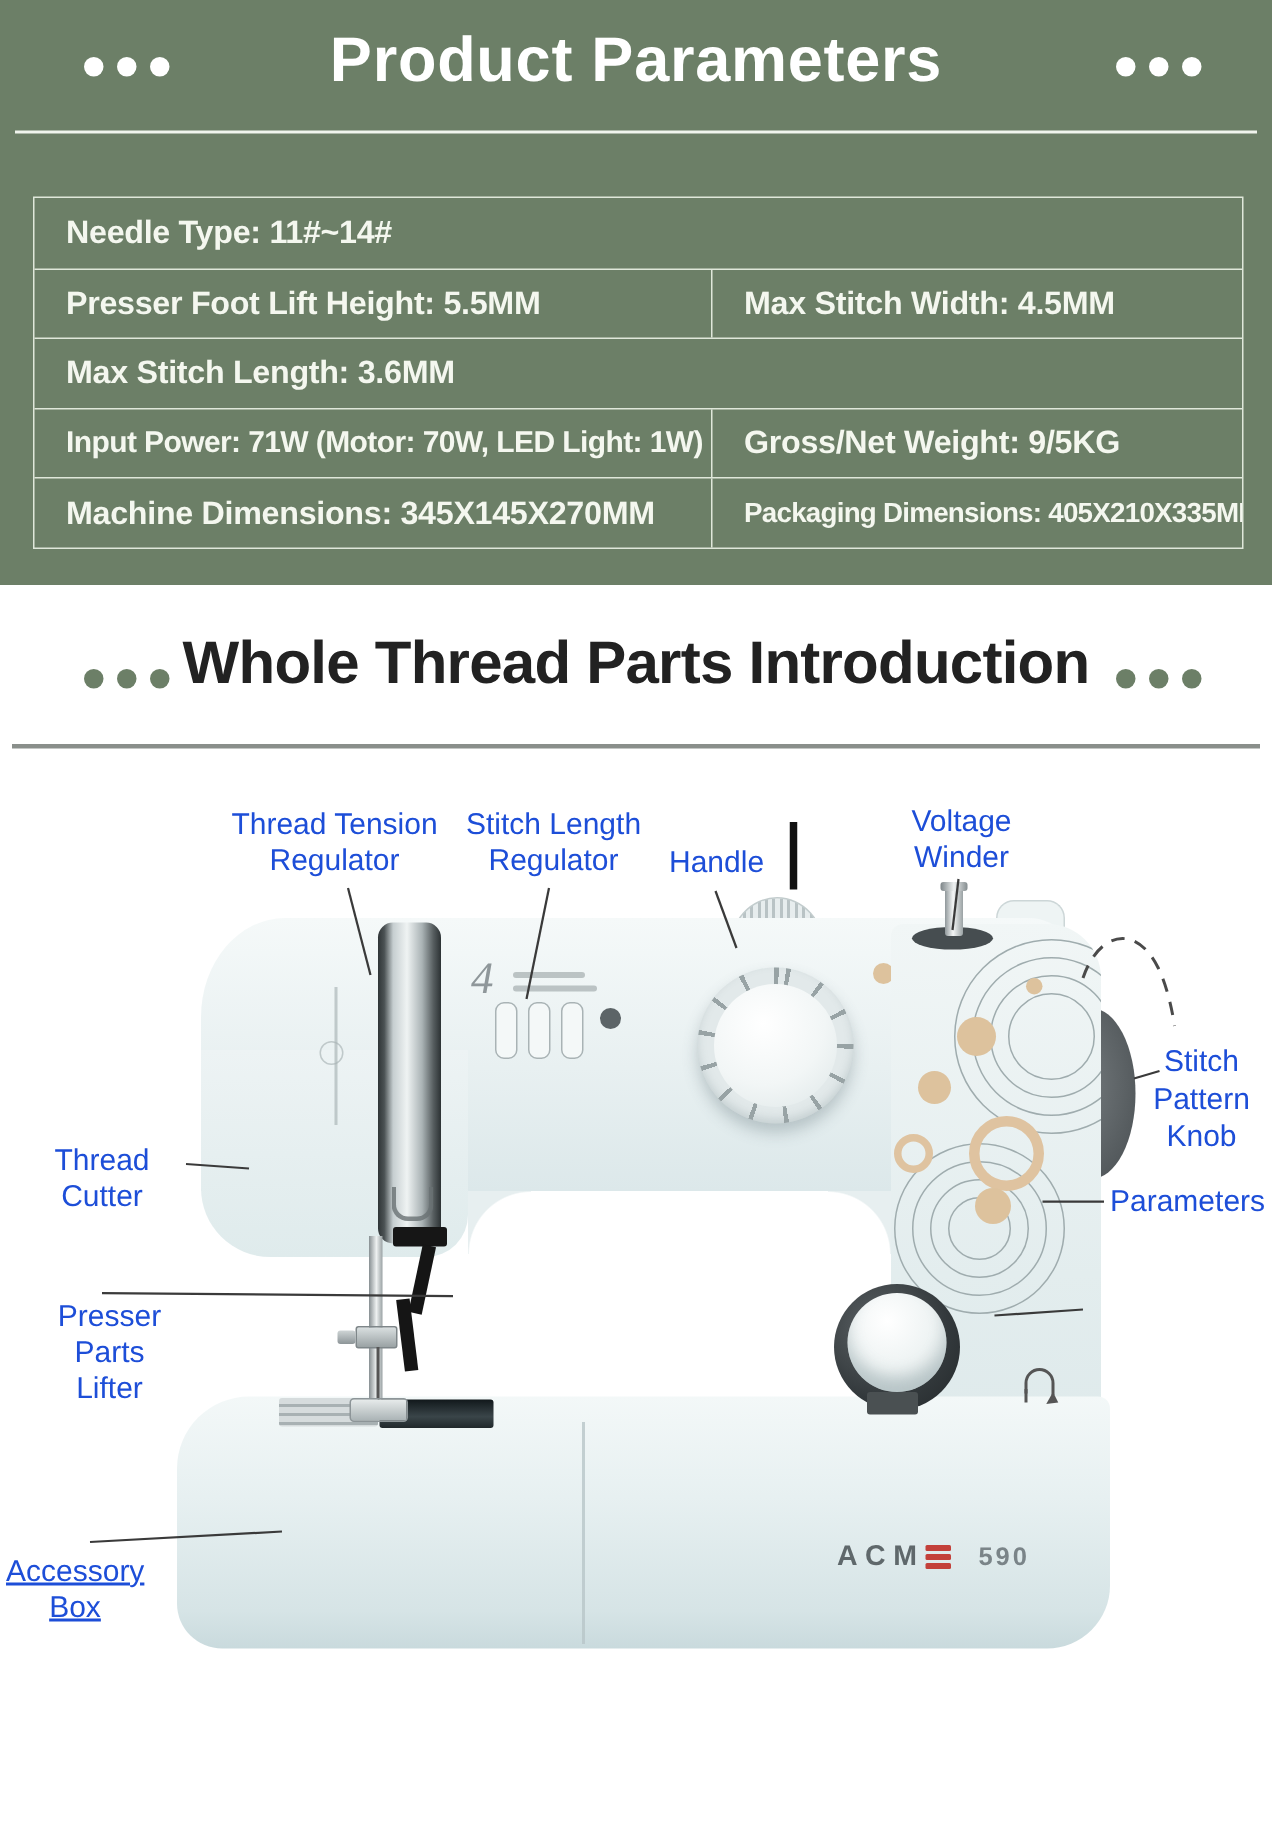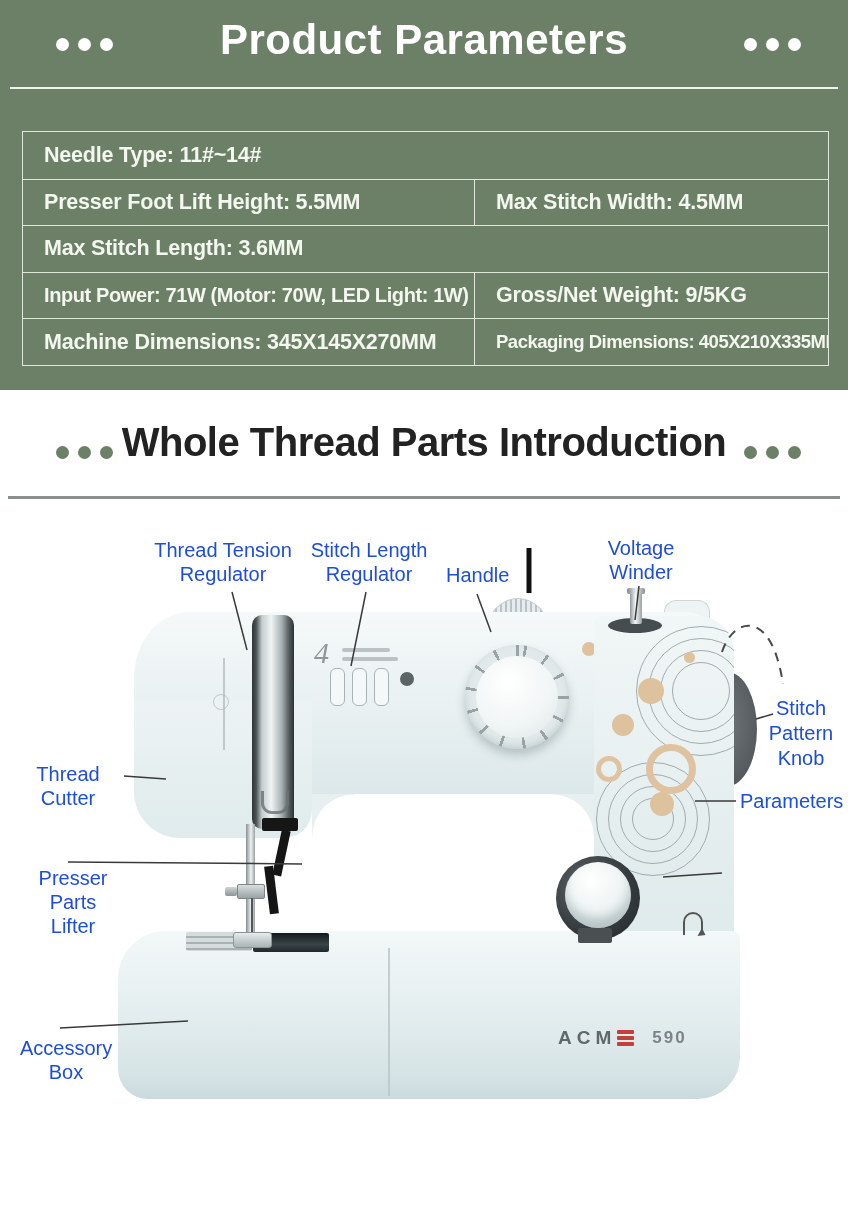--- a/index.html
+++ b/index.html
@@ -130,21 +130,21 @@
   .lbl span{display:block;}
   #lb-ttr{left:152px;top:538px;width:142px;}
   #lb-slr{left:307px;top:538px;width:124px;}
   #lb-handle{left:446px;top:563px;width:70px;text-align:left;}
   #lb-bw{left:599px;top:536px;width:84px;}
   #lb-spk{left:763px;top:696px;width:76px;line-height:25px;}
   #lb-hw{left:740px;top:789px;width:105px;text-align:left;}
   #lb-rsb{left:726px;top:859px;width:120px;line-height:25px;}
   #lb-tc{left:8px;top:762px;width:120px;text-align:center;}
   #lb-pfl{left:16px;top:866px;width:114px;}
-  #lb-ab{left:20px;top:1036px;width:92px;}
+  #lb-ab{left:4px;top:1036px;width:92px;text-decoration:underline;}
 
   .overlay{position:absolute;left:0;top:0;z-index:7;pointer-events:none;}
 </style>
 </head>
 <body>
 
 <div id="page">
 
   <div class="green-panel">
     <div class="h1-title">Product Parameters</div>

